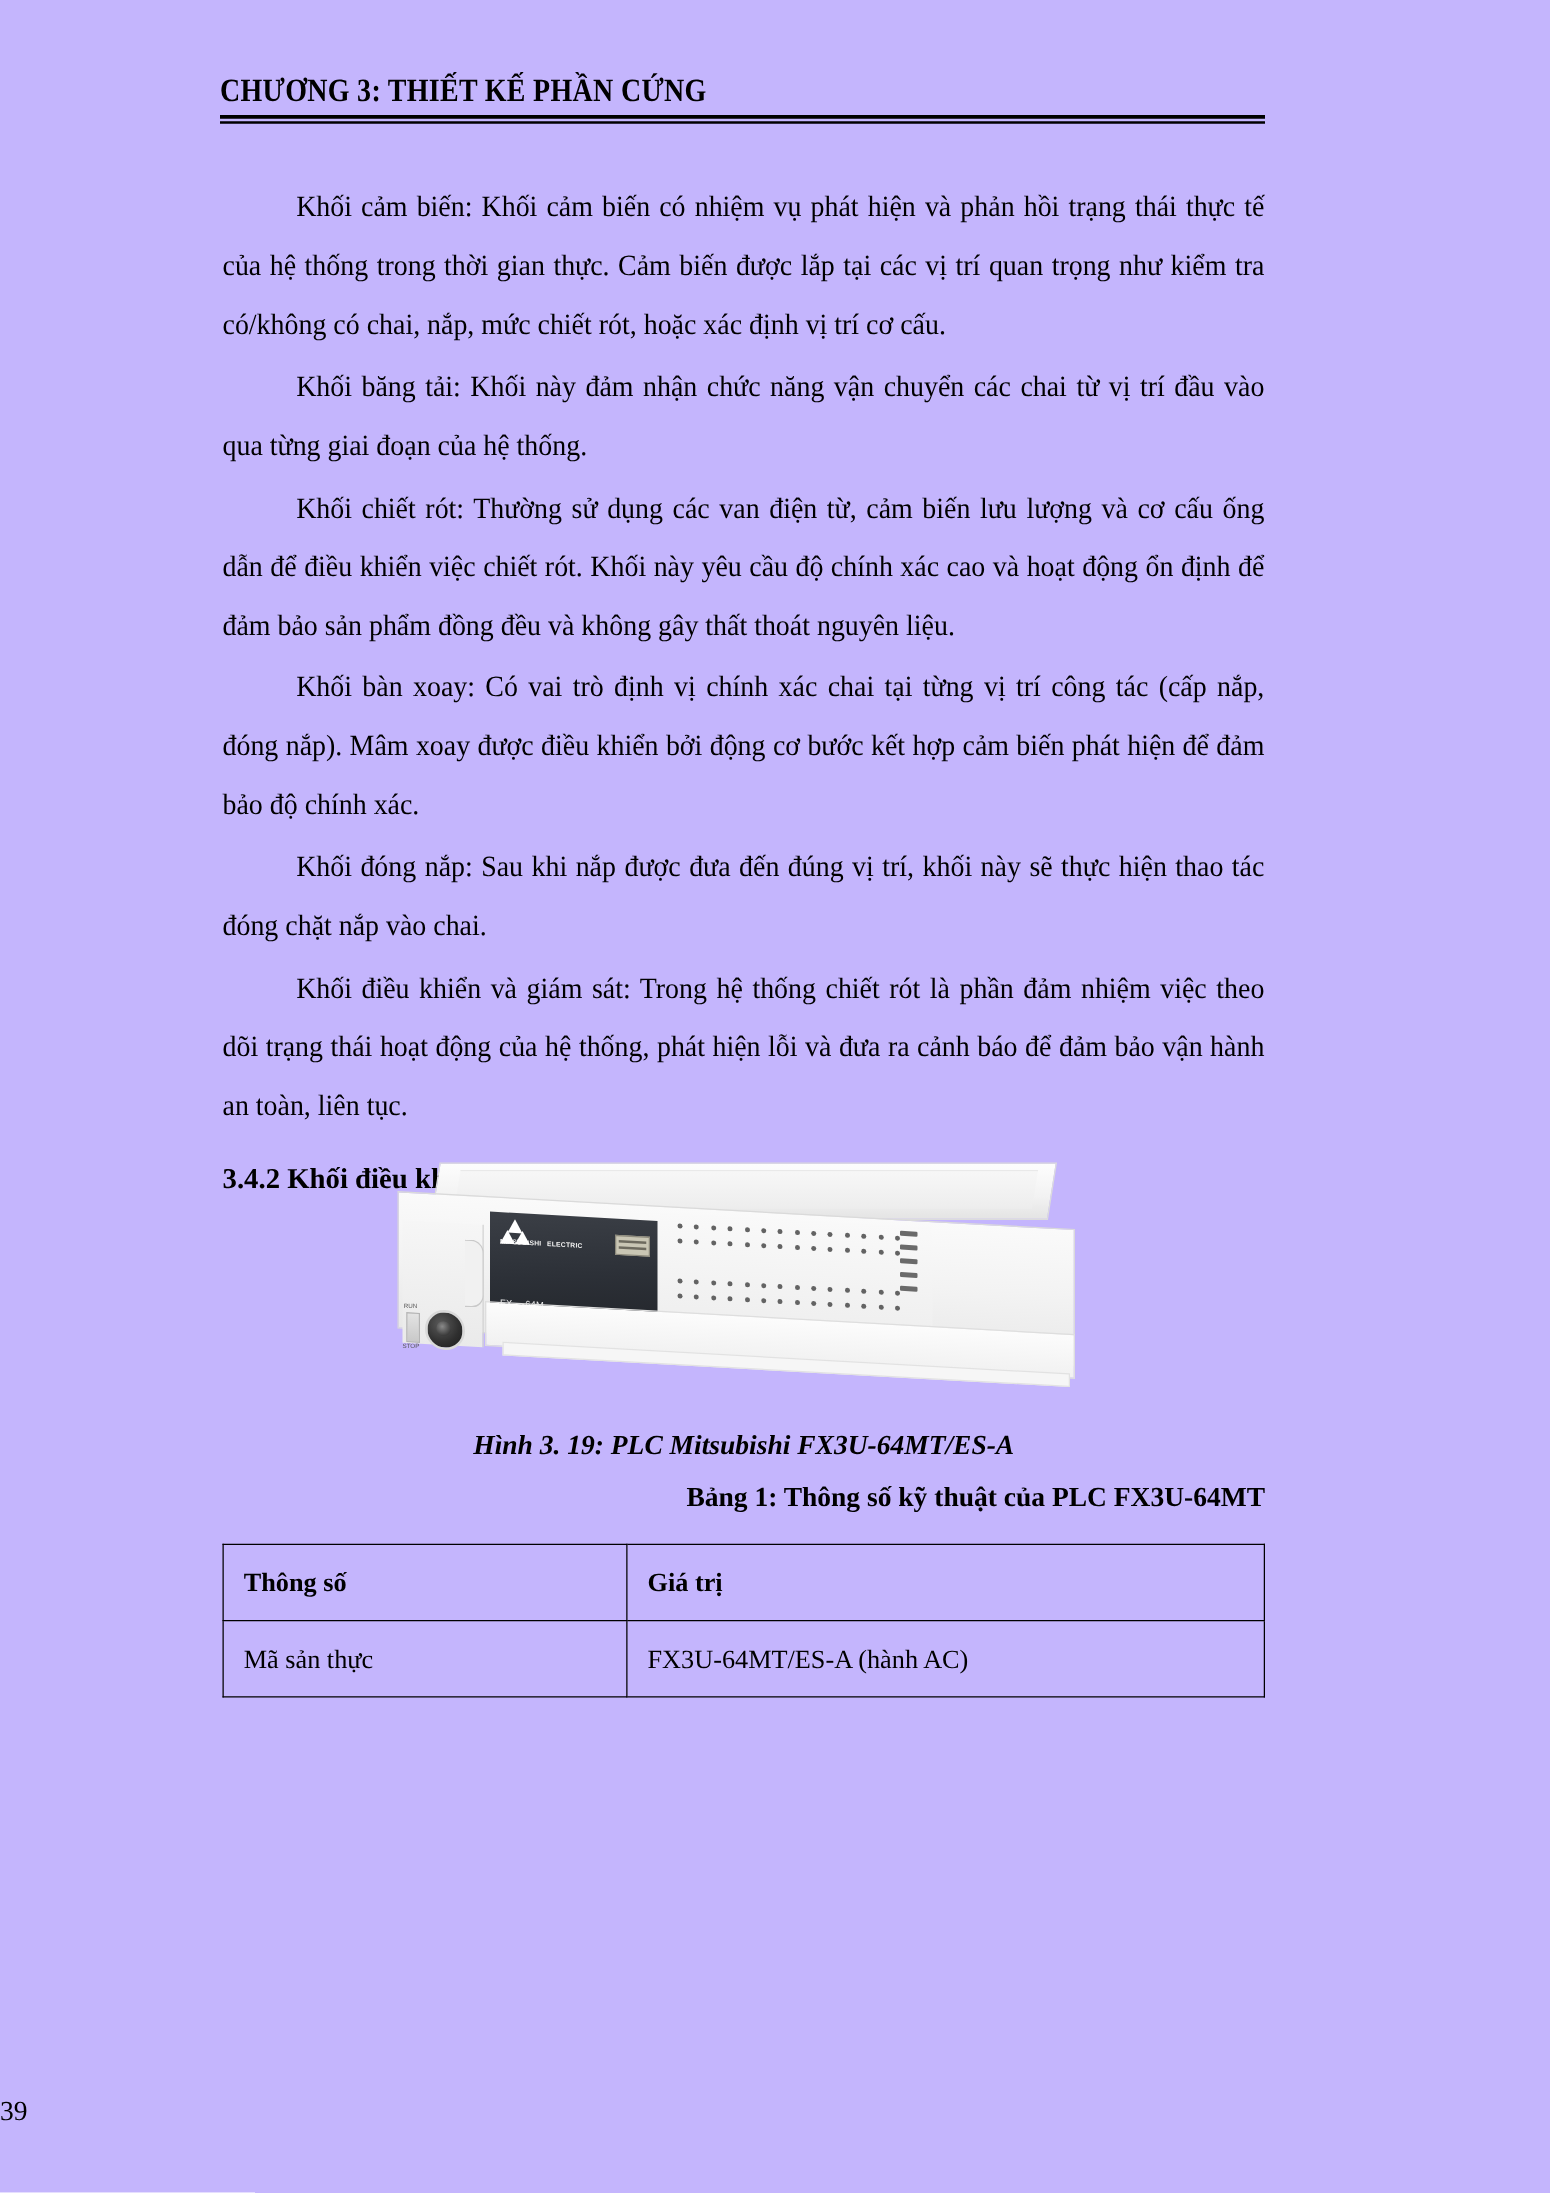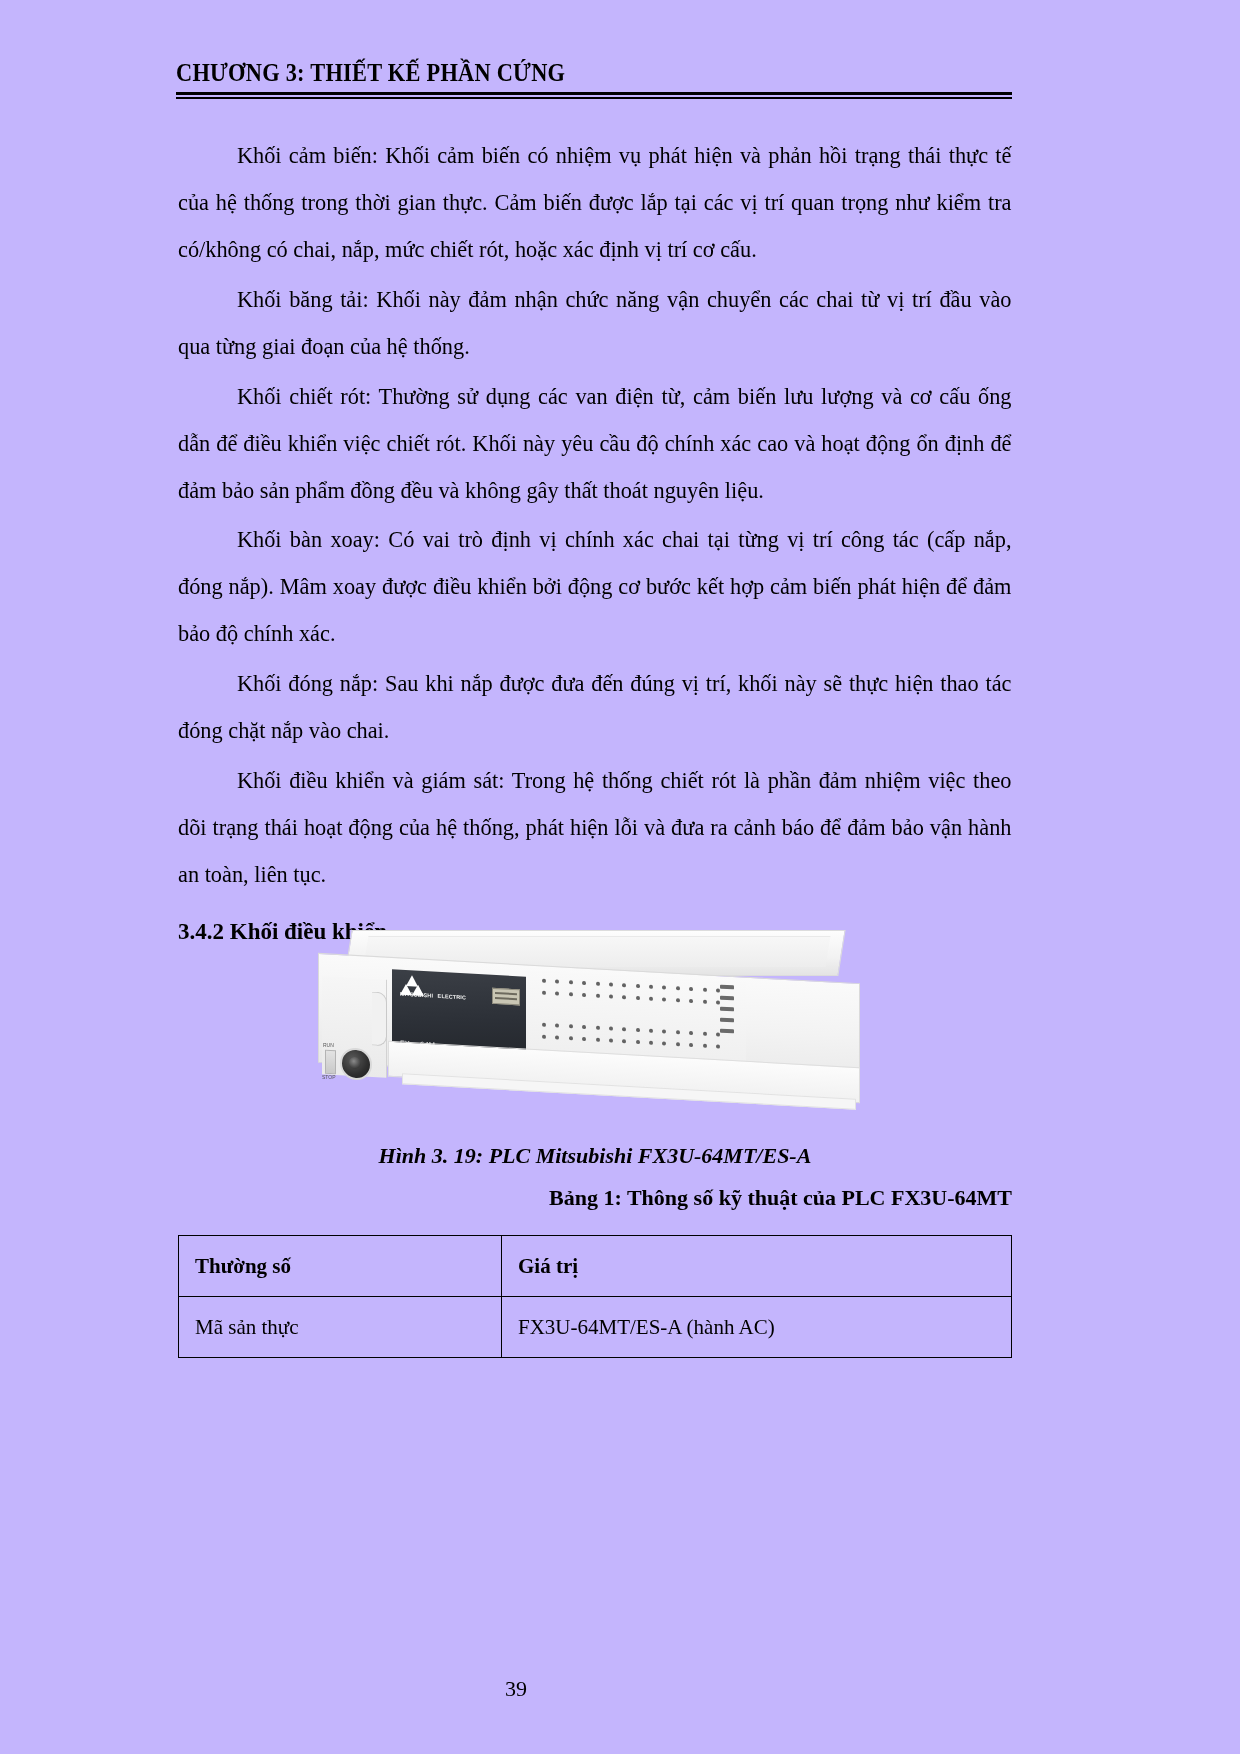--- a/index.html
+++ b/index.html
@@ -41,21 +41,21 @@
   .header-rule-thin {
     margin-top: 2px;
     height: 2px;
     background: #000;
   }
 
   
   .body-zone {
     position: absolute;
     left: 178px;
-    top: 132px;
+    top: 143px;
     width: 834px;
   }
   p.para {
     margin: 0 0 0.12em 0;
     font-size: 23.5px;
     line-height: 47px;
     text-align: justify;
     text-indent: 62px;
     color: #000;
     transform: scaleX(0.95);
@@ -374,21 +374,21 @@
     color: #000;
     transform: scaleX(0.9);
     transform-origin: left center;
     white-space: nowrap;
   }
   .page-number {
     position: absolute;
     left: 0;
     top: 1676px;
     width: 1032px;
-    text-align: center;
+    text-align: left;
     font-size: 22px;
     color: #000;
   }
 </style>
 </head>
 <body>
 
 <div class="page">
 
   <div class="header-zone">
@@ -515,21 +515,21 @@
       <div class="plc-dial"></div>
     </div>
     <div class="fig-caption">Hình 3. 19: PLC Mitsubishi FX3U-64MT/ES-A</div>
   </div>
 
   <div class="table-zone">
     <div class="table-title">Bảng 1: Thông số kỹ thuật của PLC FX3U-64MT</div>
     <table class="spec">
       <tbody>
         <tr class="head">
-          <td class="c1">Thường số</td>
+          <td class="c1">Thông số</td>
           <td>Giá trị</td>
         </tr>
         <tr>
           <td class="c1">Mã sản thực</td>
           <td>FX3U-64MT/ES-A (hành AC)</td>
         </tr>
       </tbody>
     </table>
   </div>
 

